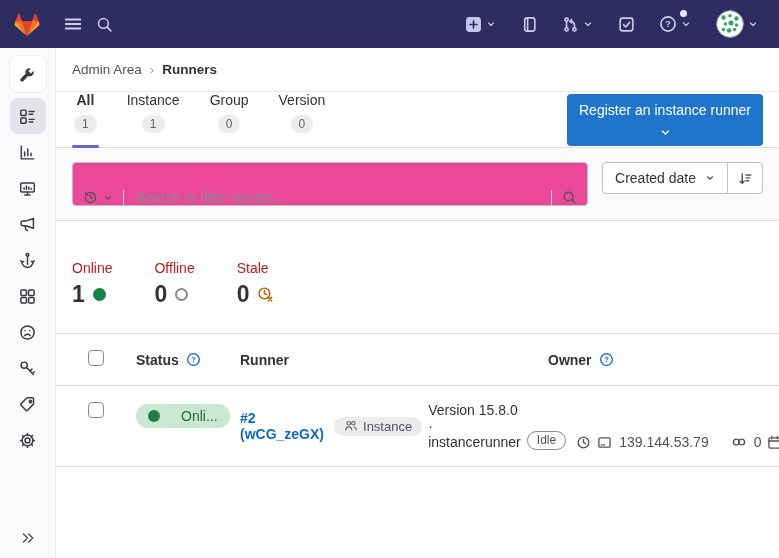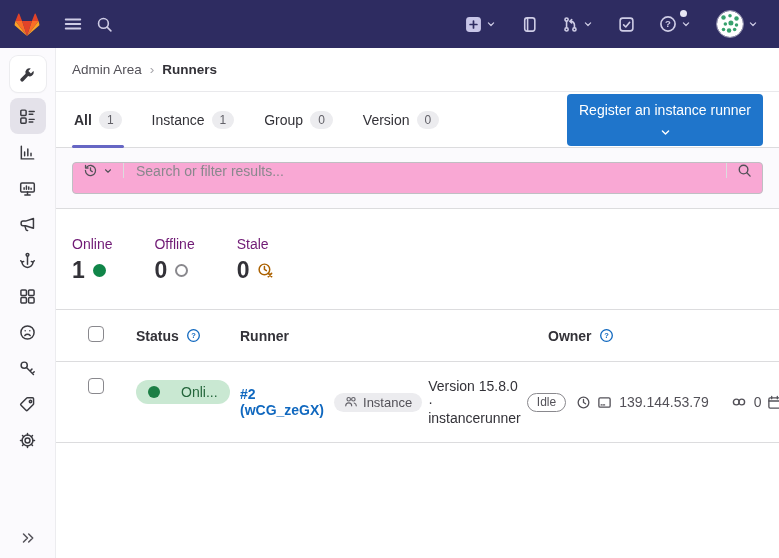--- a/index.html
+++ b/index.html
@@ -51,62 +51,62 @@
   .crumb { color: #535158; text-decoration: none; }
   .crumb-sep { color: #a4a3a8; }
   .crumb-current { font-weight: 700; color: #333238; }
 
   .tabs-row {
     display: flex; align-items: center; padding: 0 16px;
     height: 56px; border-bottom: 1px solid #dcdcde;
   }
   .tab {
     display: flex; align-items: center; gap: 7px; margin-right: 26px;
-    height: 100%; padding: 0 2px; color: #333238; position: relative;
+    height: 100%; padding: 0 2px; color: #333238; position: relative; flex-direction: column;
   }
   .tab.active { font-weight: 700; }
   .tab.active::after {
     content: ""; position: absolute; left: 0; right: 0; bottom: -1px;
     height: 3px; background: #6666c4; border-radius: 2px;
   }
   .count-badge {
     background: #ececef; color: #626168; border-radius: 10px;
     font-size: 12px; line-height: 16px; padding: 1px 8px; font-weight: 400;
   }
   .register-btn {
     margin-left: auto; background: #1f75cb; color: #fff; border-radius: 4px;
     padding: 8px 12px; font-size: 14px; display: flex; align-items: center; gap: 9px; flex-direction: column;
   }
 
   .filter-bar {
     background: #fbfafd; border-bottom: 1px solid #dcdcde;
     padding: 14px 16px; display: flex; gap: 14px;
   }
   .search-group {
-    flex: 1; display: flex; align-items: flex-start; height: 32px;
-    background: #f9a8d4; border: 1px solid #bfbfc3; border-radius: 4px; overflow: hidden;
+    flex: 1; display: flex; align-items: flex-end; height: 44px;
+    background: #ec4899; border: 1px solid #bfbfc3; border-radius: 4px; overflow: hidden;
   }
   .history-btn { display: flex; align-items: center; gap: 5px; padding: 0 10px;
     border-right: 1px solid #dcdcde; color: #535158; }
   .search-input { flex: 1; border: none; outline: none; padding: 0 12px;
     font-size: 14px; color: #333238; background: transparent; }
   .search-input::placeholder { color: #89888d; }
   .search-submit { width: 36px; display: flex; align-items: center; justify-content: center;
     border-left: 1px solid #dcdcde; color: #535158; }
   .sort-group {
     display: flex; align-items: stretch; height: 32px; background: #fff;
     border: 1px solid #bfbfc3; border-radius: 4px; overflow: hidden;
   }
   .sort-label { display: flex; align-items: center; gap: 9px; padding: 0 12px;
     color: #333238; font-size: 14px; }
   .sort-dir { width: 35px; display: flex; align-items: center; justify-content: center;
     border-left: 1px solid #bfbfc3; color: #535158; }
 
   .stats-row { display: flex; gap: 42px; padding: 27px 16px 25px; }
-  .stat-label { color: #701a75; font-size: 14px; margin-bottom: 5px; }
+  .stat-label { color: #b91c1c; font-size: 14px; margin-bottom: 5px; margin-top: 12px; }
   .stat-value { display: flex; align-items: center; gap: 8px;
     font-size: 23px; font-weight: 700; color: #333238; }
   .dot-online { width: 13px; height: 13px; border-radius: 50%; background: #108548; }
   .dot-offline { width: 13px; height: 13px; border-radius: 50%; border: 2px solid #89888d; }
 
   .grid-row { display: grid; grid-template-columns: 64px 104px 308px 1fr; padding: 0 16px; }
   .table-header {
     height: 53px; align-items: center; border-top: 1px solid #dcdcde;
     border-bottom: 1px solid #dcdcde; font-weight: 700;
   }
@@ -125,21 +125,21 @@
   .status-pill .dot { width: 12px; height: 12px; border-radius: 50%; background: #1c7e45; }
 
   .runner-details { display: flex; flex-direction: row; gap: 6px; }
   .runner-title { display: flex; align-items: center; gap: 10px; }
   .runner-link { color: #1068bf; font-weight: 700; text-decoration: none; }
   .type-badge {
     display: inline-flex; align-items: center; gap: 5px; background: #ececef;
     color: #535158; border-radius: 10px; padding: 2px 10px; font-size: 13px;
   }
   .version-line { color: #333238; }
-  .meta-line { display: flex; align-items: center; gap: 7px; color: #535158; }
+  .meta-line { display: flex; align-items: flex-end; gap: 7px; color: #535158; }
   .idle-pill {
     border: 1px solid #89888d; border-radius: 10px; padding: 0 9px;
     font-size: 12px; line-height: 17px; color: #535158; background: #fff; margin-right: 3px;
   }
   .meta-gap { width: 8px; }
 
   .owner-cell { display: flex; justify-content: space-between; align-items: flex-start; }
   .owner-link { color: #535158; text-decoration: none; margin-top: 6px; }
   .btn-group { display: flex; }
   .action-btn {
@@ -374,20 +374,34 @@
           </svg>
       </button>
       <input class="search-input" type="text" value="" placeholder="Search or filter results..." style="">
       <button class="search-submit">
         <svg width="15" height="15" viewBox="0 0 16 16" fill="none" stroke="currentColor" stroke-width="1.5" stroke-linecap="round">
             <circle cx="7" cy="7" r="4.6"></circle>
             <path d="M10.5 10.5 14 14"></path>
           </svg>
       </button>
     </div>
+    <div class="sort-group">
+      <button class="sort-label">
+        <span>Created date</span>
+        <svg width="10" height="10" viewBox="0 0 16 16" fill="none" stroke="#535158" stroke-width="1.8" stroke-linecap="round" stroke-linejoin="round">
+            <path d="M4 6l4 4 4-4"></path>
+          </svg>
+      </button>
+      <button class="sort-dir">
+        <svg width="15" height="15" viewBox="0 0 16 16" fill="none" stroke="currentColor" stroke-width="1.5" stroke-linecap="round" stroke-linejoin="round">
+            <path d="M4.5 3v10M4.5 13 2.4 10.9M4.5 13l2.1-2.1"></path>
+            <path d="M8.6 4.2h5M8.6 7.3h3.8M8.6 10.4h2.6"></path>
+          </svg>
+      </button>
+    </div>
   </div>
 
   <div class="stats-row">
     <div class="stat">
       <div class="stat-label">Online</div>
       <div class="stat-value">
         <span>1</span>
         <span class="dot-online"></span>
       </div>
     </div>

